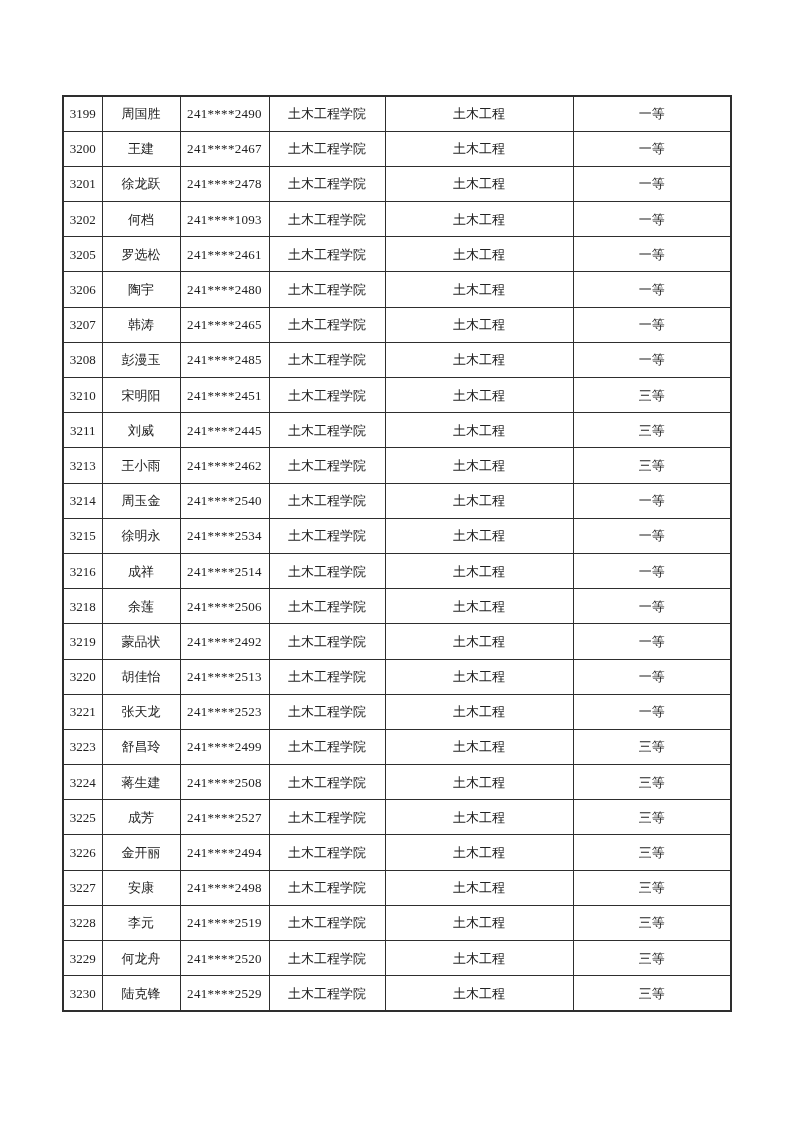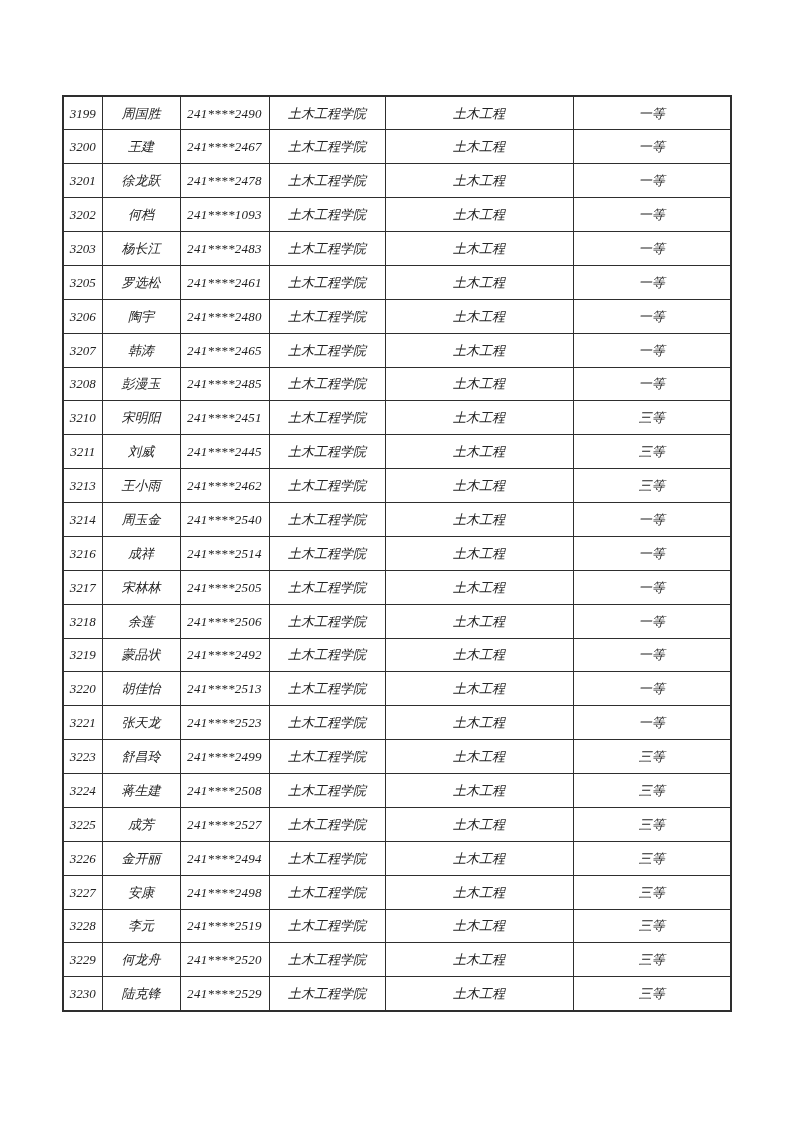--- a/index.html
+++ b/index.html
@@ -8,21 +8,20 @@
     padding: 0;
     background: #ffffff;
   }
   .page {
     position: relative;
     width: 793px;
     height: 1122px;
     background: #ffffff;
     overflow: hidden;
     font-family: "Liberation Serif", "DejaVu Serif", serif;
-    font-style: italic;
   }
   table.award-table {
     position: absolute;
     left: 62px;
     top: 95px;
     width: 668px;
     height: 917px;
     border-collapse: collapse;
     table-layout: fixed;
     border: 2px solid #2e2e2e;
@@ -83,28 +82,20 @@
         </tr>
         <tr>
           <td>3202</td>
           <td>何档</td>
           <td class="student-id">241****1093</td>
           <td>土木工程学院</td>
           <td>土木工程</td>
           <td>一等</td>
         </tr>
         <tr>
-          <td>3203</td>
-          <td>杨长江</td>
-          <td class="student-id">241****2483</td>
-          <td>土木工程学院</td>
-          <td>土木工程</td>
-          <td>一等</td>
-        </tr>
-        <tr>
           <td>3205</td>
           <td>罗选松</td>
           <td class="student-id">241****2461</td>
           <td>土木工程学院</td>
           <td>土木工程</td>
           <td>一等</td>
         </tr>
         <tr>
           <td>3206</td>
           <td>陶宇</td>
@@ -155,31 +146,31 @@
         </tr>
         <tr>
           <td>3214</td>
           <td>周玉金</td>
           <td class="student-id">241****2540</td>
           <td>土木工程学院</td>
           <td>土木工程</td>
           <td>一等</td>
         </tr>
         <tr>
+          <td>3215</td>
+          <td>徐明永</td>
+          <td class="student-id">241****2534</td>
+          <td>土木工程学院</td>
+          <td>土木工程</td>
+          <td>一等</td>
+        </tr>
+        <tr>
           <td>3216</td>
           <td>成祥</td>
           <td class="student-id">241****2514</td>
-          <td>土木工程学院</td>
-          <td>土木工程</td>
-          <td>一等</td>
-        </tr>
-        <tr>
-          <td>3217</td>
-          <td>宋林林</td>
-          <td class="student-id">241****2505</td>
           <td>土木工程学院</td>
           <td>土木工程</td>
           <td>一等</td>
         </tr>
         <tr>
           <td>3218</td>
           <td>余莲</td>
           <td class="student-id">241****2506</td>
           <td>土木工程学院</td>
           <td>土木工程</td>

